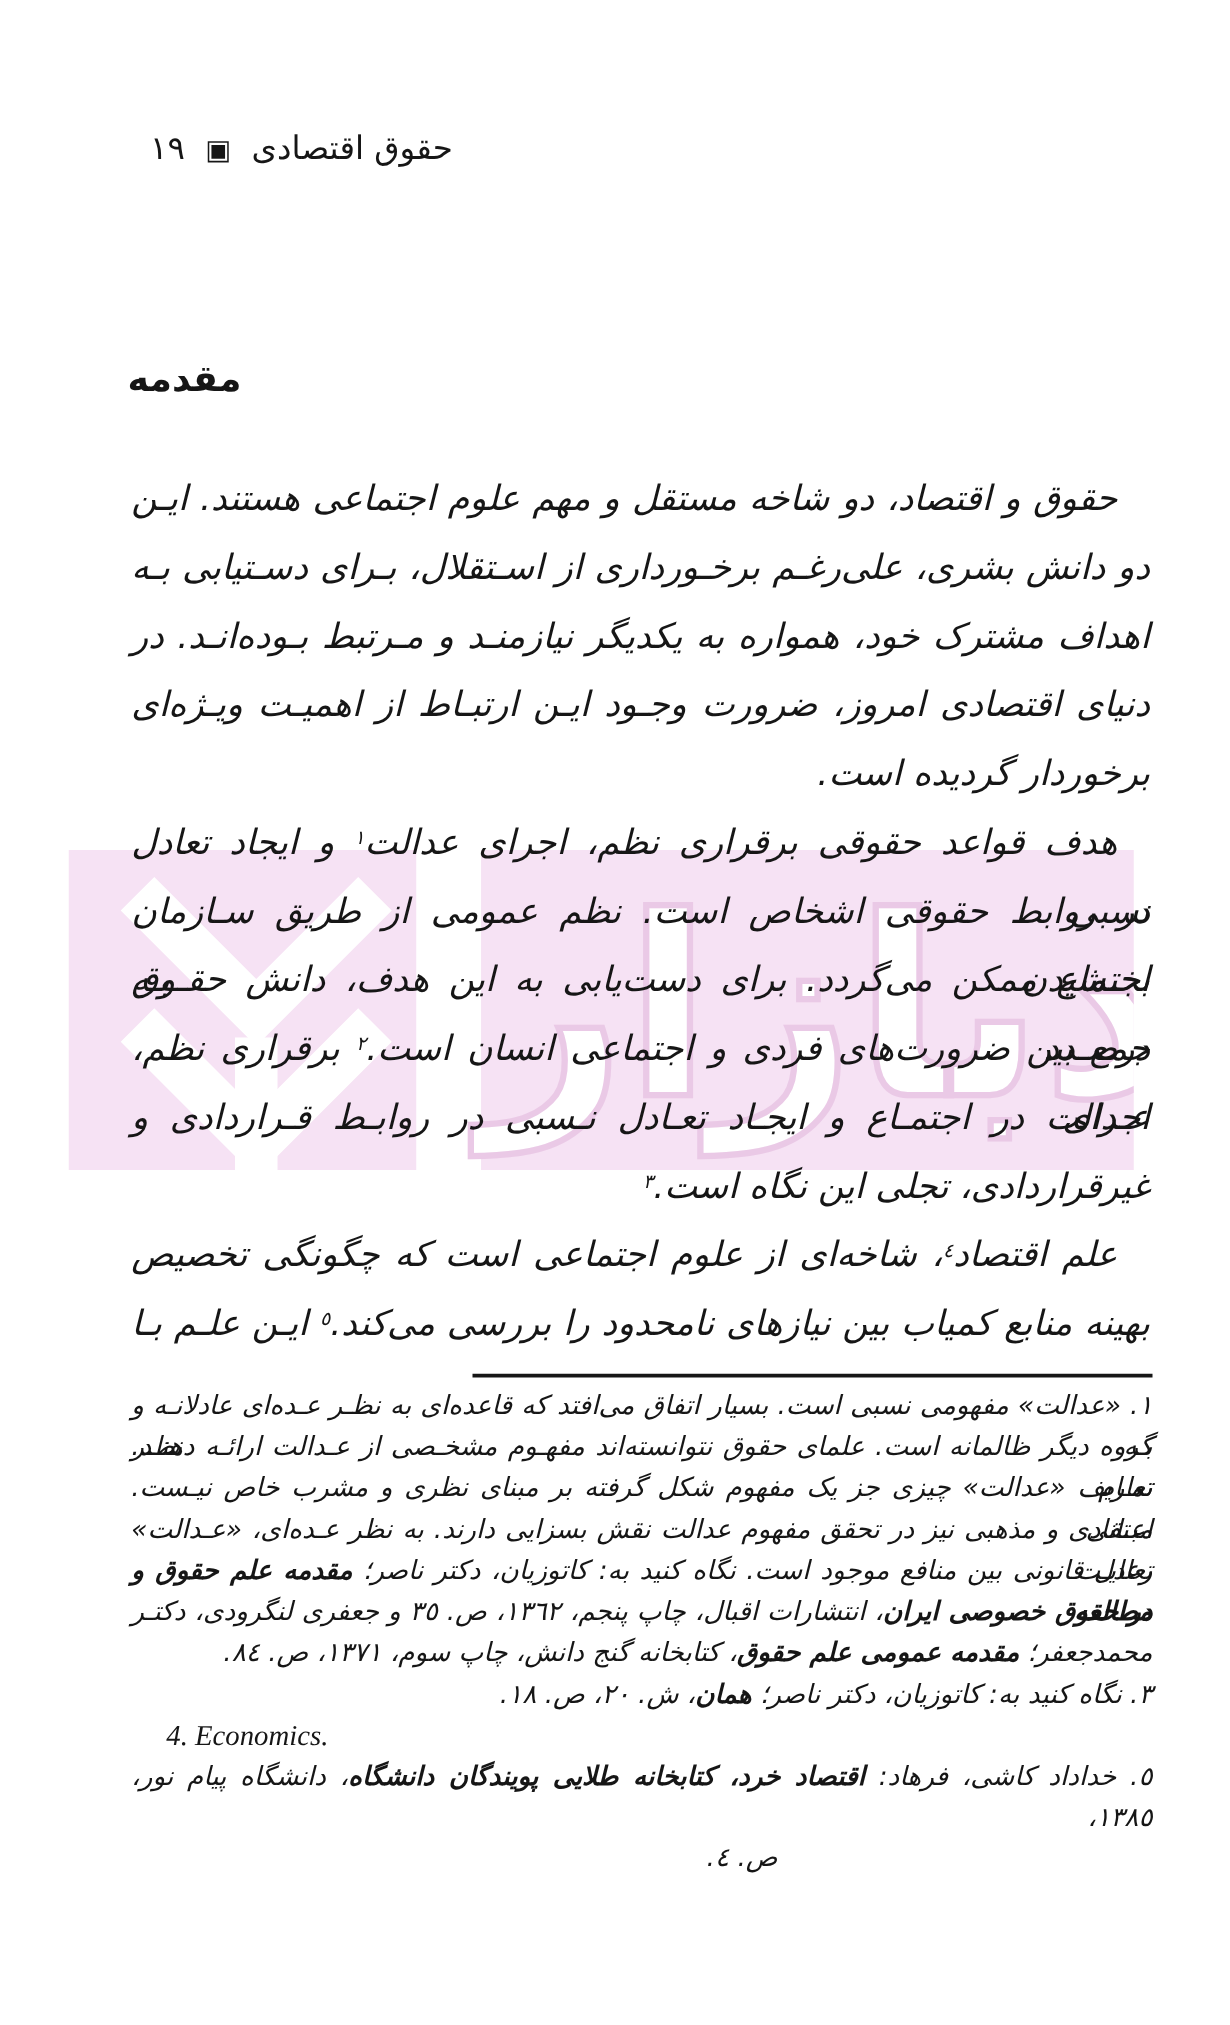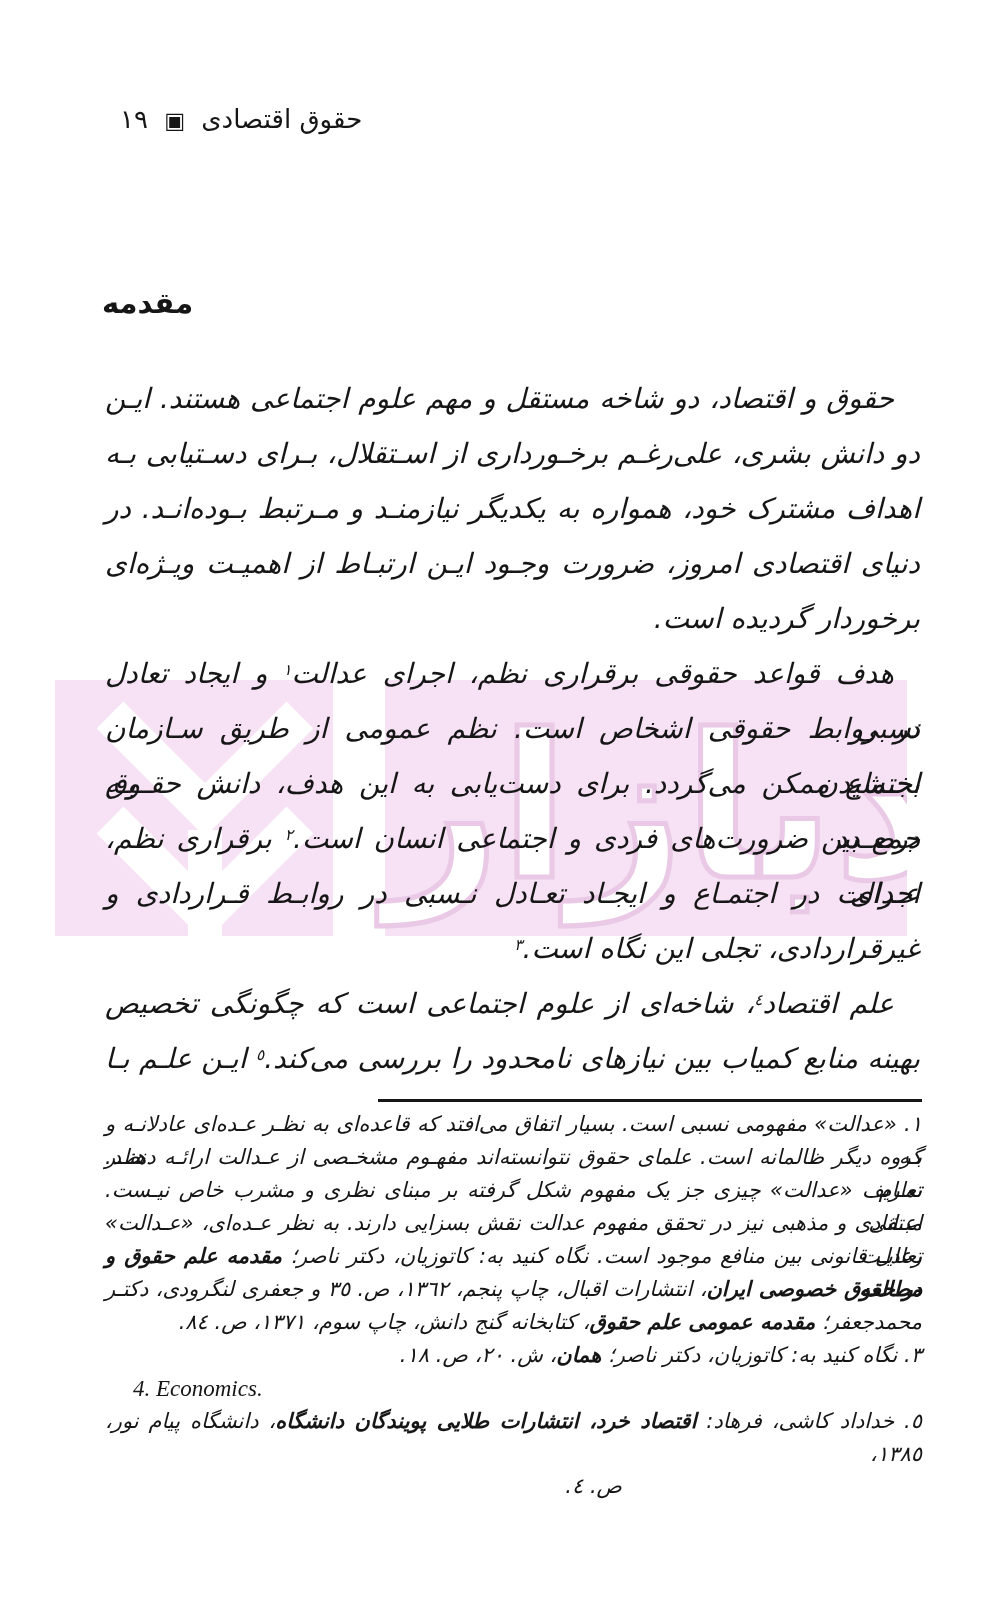--- a/index.html
+++ b/index.html
@@ -116,17 +116,17 @@
     <div class="fline fjust">تعاریف «عدالت» چیزی جز یک مفهوم شکل گرفته بر مبنای نظری و مشرب خاص نیـست. مبـانی</div>
     <div class="fline fjust">اعتقادی و مذهبی نیز در تحقق مفهوم عدالت نقش بسزایی دارند. به نظر عـده‌ای، «عـدالت» رعایـت</div>
     <div class="fline fjust"><span>تعادل قانونی بین منافع موجود است. نگاه کنید به: کاتوزیان، دکتر ناصر؛ </span><span class="b">مقدمه علم حقوق و مطالعه</span></div>
     <div class="fline fjust"><span class="b">در حقوق خصوصی ایران</span><span>، انتشارات اقبال، چاپ پنجم، ١٣٦٢، ص. ٣٥ و جعفری لنگرودی، دکتـر</span></div>
     <div class="fline fend"><span>محمدجعفر؛ </span><span class="b">مقدمه عمومی علم حقوق</span><span>، کتابخانه گنج دانش، چاپ سوم، ١٣٧١، ص. ٨٤.</span></div>
 
     <div class="fline fend"><span>٣. نگاه کنید به: کاتوزیان، دکتر ناصر؛ </span><span class="b">همان</span><span>، ش. ٢٠، ص. ١٨.</span></div>
 
     <div class="fline f4line">4. Economics.</div>
 
-    <div class="fline fjust"><span>٥. خداداد کاشی، فرهاد: </span><span class="b">اقتصاد خرد، انتشارات طلایی پویندگان دانشگاه</span><span>، دانشگاه پیام نور، ١٣٨٥،</span></div>
+    <div class="fline fjust"><span>٥. خداداد کاشی، فرهاد: </span><span class="b">اقتصاد خرد، کتابخانه طلایی پویندگان دانشگاه</span><span>، دانشگاه پیام نور، ١٣٨٥،</span></div>
     <div class="fline f5cont">ص. ٤.</div>
   </div>
 
 </div>
 
 </body></html>

